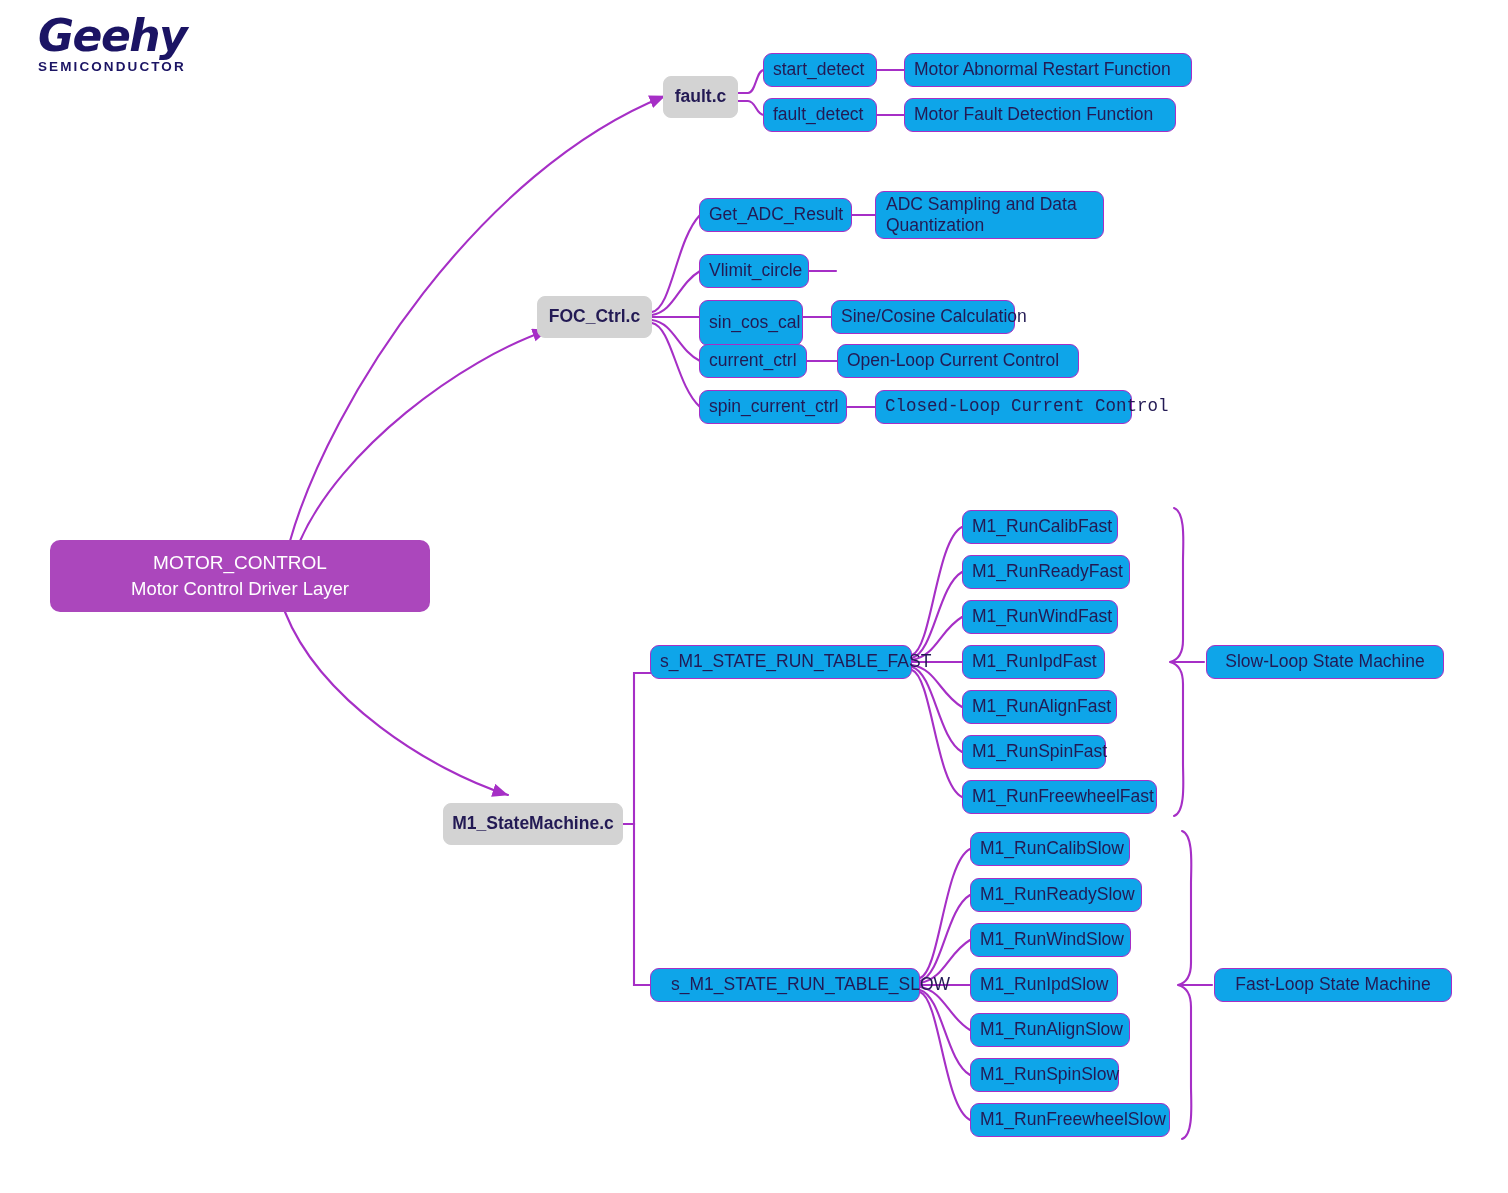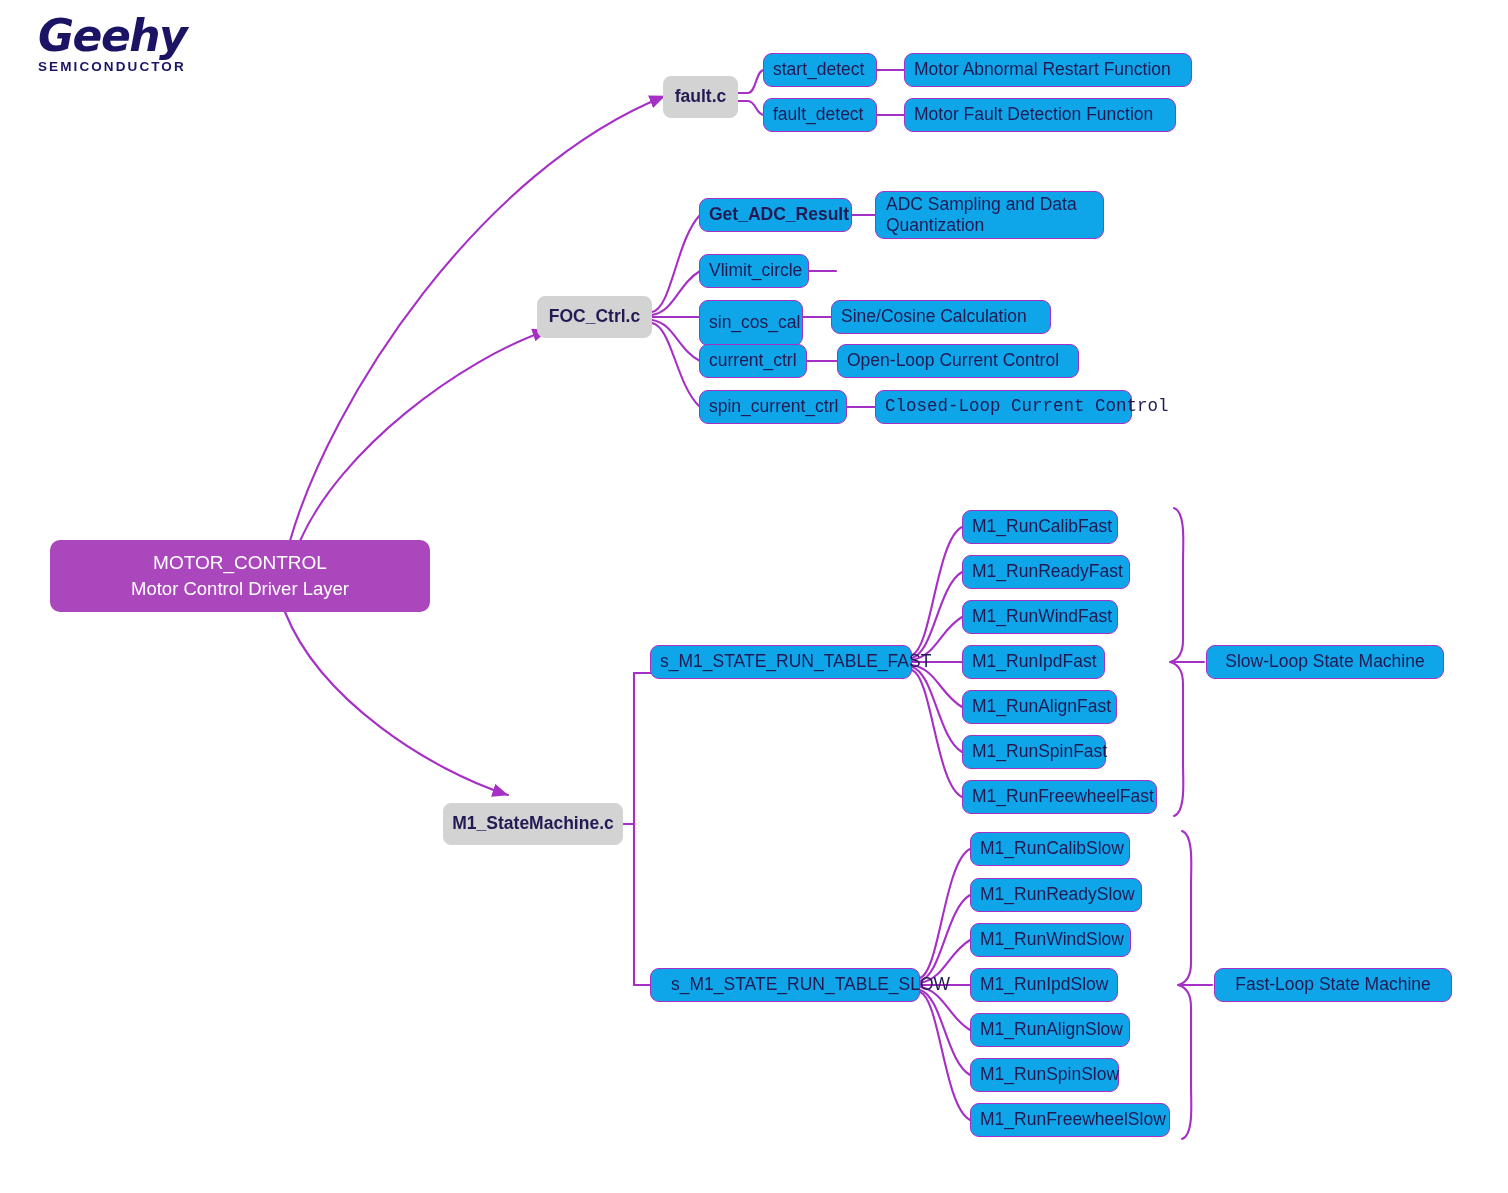--- a/index.html
+++ b/index.html
@@ -178,27 +178,27 @@
   <div class="node file" style="left:663px; top:76px; width:75px; height:42px;">fault.c</div>
 
   <div class="node leaf" style="left:763px; top:53px; width:114px; height:34px;">start_detect</div>
   <div class="node leaf" style="left:904px; top:53px; width:288px; height:34px;">Motor Abnormal Restart Function</div>
 
   <div class="node leaf" style="left:763px; top:98px; width:114px; height:34px;">fault_detect</div>
   <div class="node leaf" style="left:904px; top:98px; width:272px; height:34px;">Motor Fault Detection Function</div>
 
   <div class="node file" style="left:537px; top:296px; width:115px; height:42px;">FOC_Ctrl.c</div>
 
-  <div class="node leaf" style="left:699px; top:198px; width:153px; height:34px;font-weight:bold;">Get_ADC_Result</div>
+  <div class="node leaf" style="left:699px; top:198px; width:153px; height:34px;">Get_ADC_Result</div>
   <div class="node leaf wrap" style="left:875px; top:191px; width:229px; height:48px;">ADC Sampling and Data Quantization</div>
 
   <div class="node leaf" style="left:699px; top:254px; width:110px; height:34px;">Vlimit_circle</div>
 
   <div class="node leaf" style="left:699px; top:300px; width:104px; height:46px;">sin_cos_cal</div>
-  <div class="node leaf" style="left:831px; top:300px; width:220px; height:34px;">Sine/Cosine Calculation</div>
+  <div class="node leaf" style="left:831px; top:300px; width:184px; height:34px;">Sine/Cosine Calculation</div>
 
   <div class="node leaf" style="left:699px; top:344px; width:108px; height:34px;">current_ctrl</div>
   <div class="node leaf" style="left:837px; top:344px; width:242px; height:34px;">Open-Loop Current Control</div>
 
   <div class="node leaf" style="left:699px; top:390px; width:148px; height:34px;">spin_current_ctrl</div>
   <div class="node leaf" style="left:875px; top:390px; width:257px; height:34px;font-family:Liberation Mono, monospace;">Closed-Loop Current Control</div>
 
   <div class="node file" style="left:443px; top:803px; width:180px; height:42px;">M1_StateMachine.c</div>
 
   <div class="node leaf" style="left:650px; top:645px; width:262px; height:34px;">s_M1_STATE_RUN_TABLE_FAST</div>

